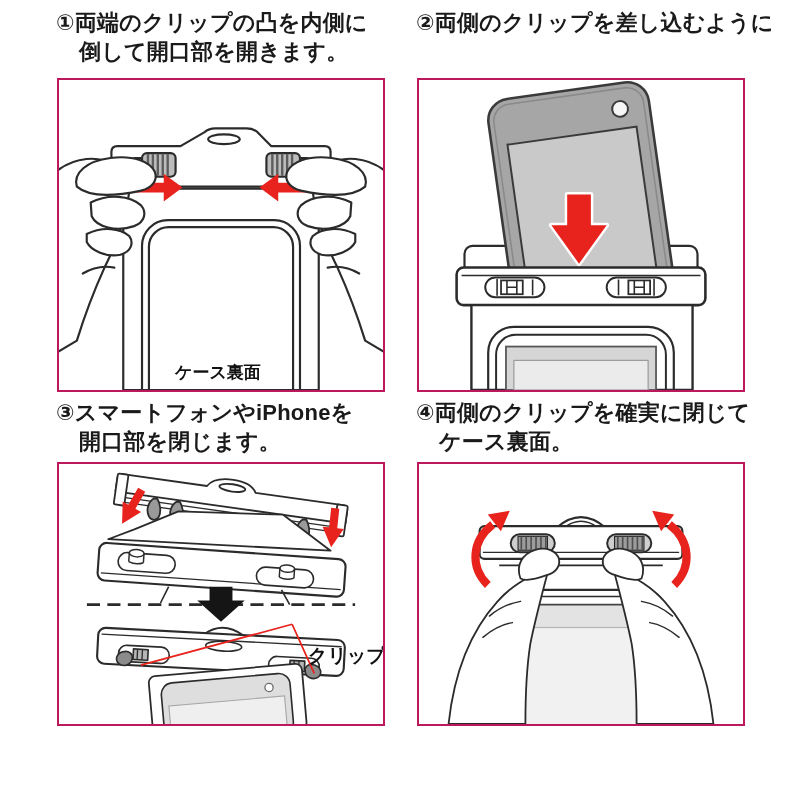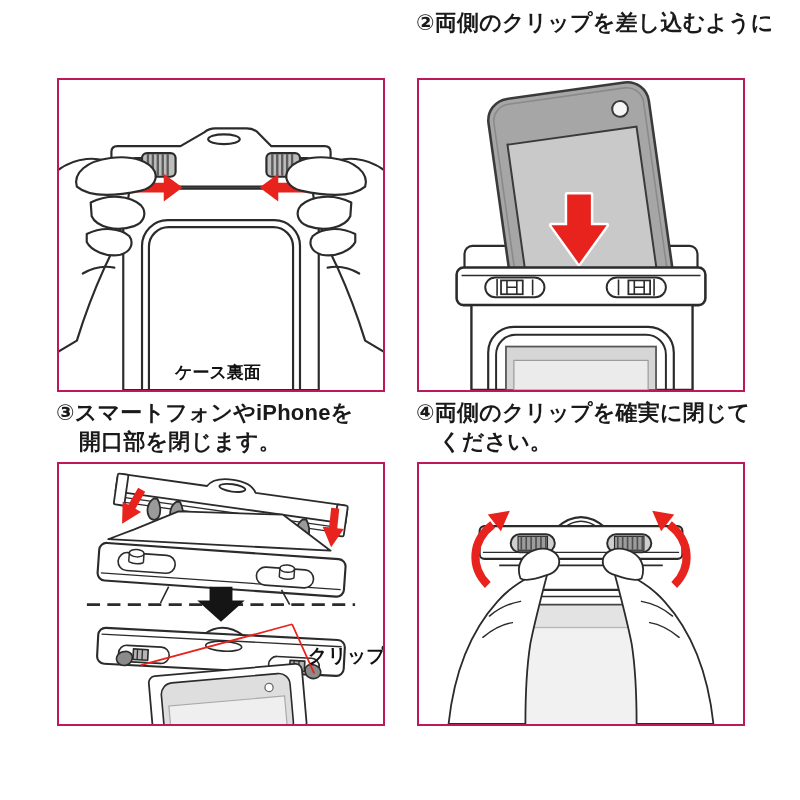--- a/index.html
+++ b/index.html
@@ -30,30 +30,34 @@
     position:absolute; font-weight:bold; white-space:nowrap; color:#111;
   }
   .case-back-label { left:116px; top:281px; font-size:17px; }
   .clip-label { left:249px; top:179px; font-size:19px; }
 </style>
 </head>
 <body>
 
 <div class="page">
 
+  <h2 class="step-title" id="title1">
+    <span class="l1"><span>①</span><span>両端のクリップの凸を内側に</span></span>
+    <span class="l2">倒して開口部を開きます。</span>
+  </h2>
   <h2 class="step-title" id="title2">
     <span class="l1"><span>②</span><span>両側のクリップを差し込むように</span></span>
   </h2>
   <h2 class="step-title" id="title3">
     <span class="l1"><span>③</span><span>スマートフォンやiPhoneを</span></span>
     <span class="l2">開口部を閉じます。</span>
   </h2>
   <h2 class="step-title" id="title4">
     <span class="l1"><span>④</span><span>両側のクリップを確実に閉じて</span></span>
-    <span class="l2">ください。</span>
+    <span class="l2">ケース裏面。</span>
   </h2>
 
   <div class="panel" id="panel1">
     <svg viewBox="0 0 328 314">
       <g fill="#fff" stroke="#2b2b2b" stroke-width="2.2" stroke-linejoin="round" stroke-linecap="round">
         <path d="M53,108 L53,73 Q53,67 59,67 L123,67 L147,53 Q152,49 158,49 L190,49 Q196,49 200,52 L215,67 L269,67 Q275,67 275,73 L275,108 Z"></path>
         <ellipse cx="167" cy="60" rx="16" ry="5"></ellipse>
         <rect x="65" y="110" width="198" height="204"></rect>
         <rect x="84" y="142" width="160" height="200" rx="26" fill="none"></rect>
         <rect x="91" y="149" width="146" height="200" rx="20" fill="none"></rect>

